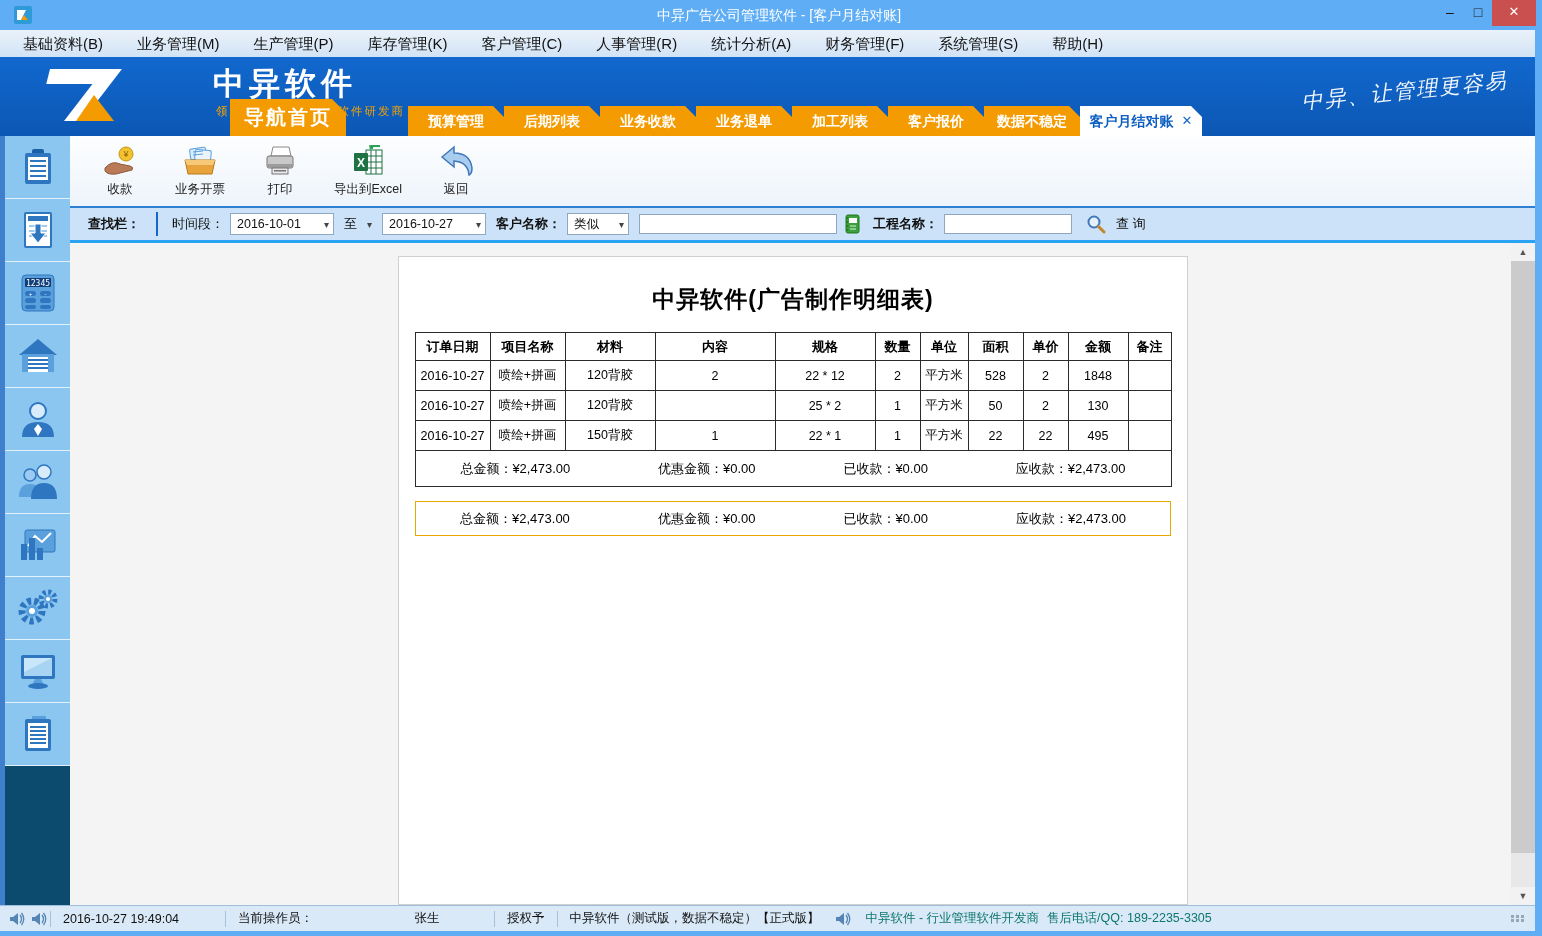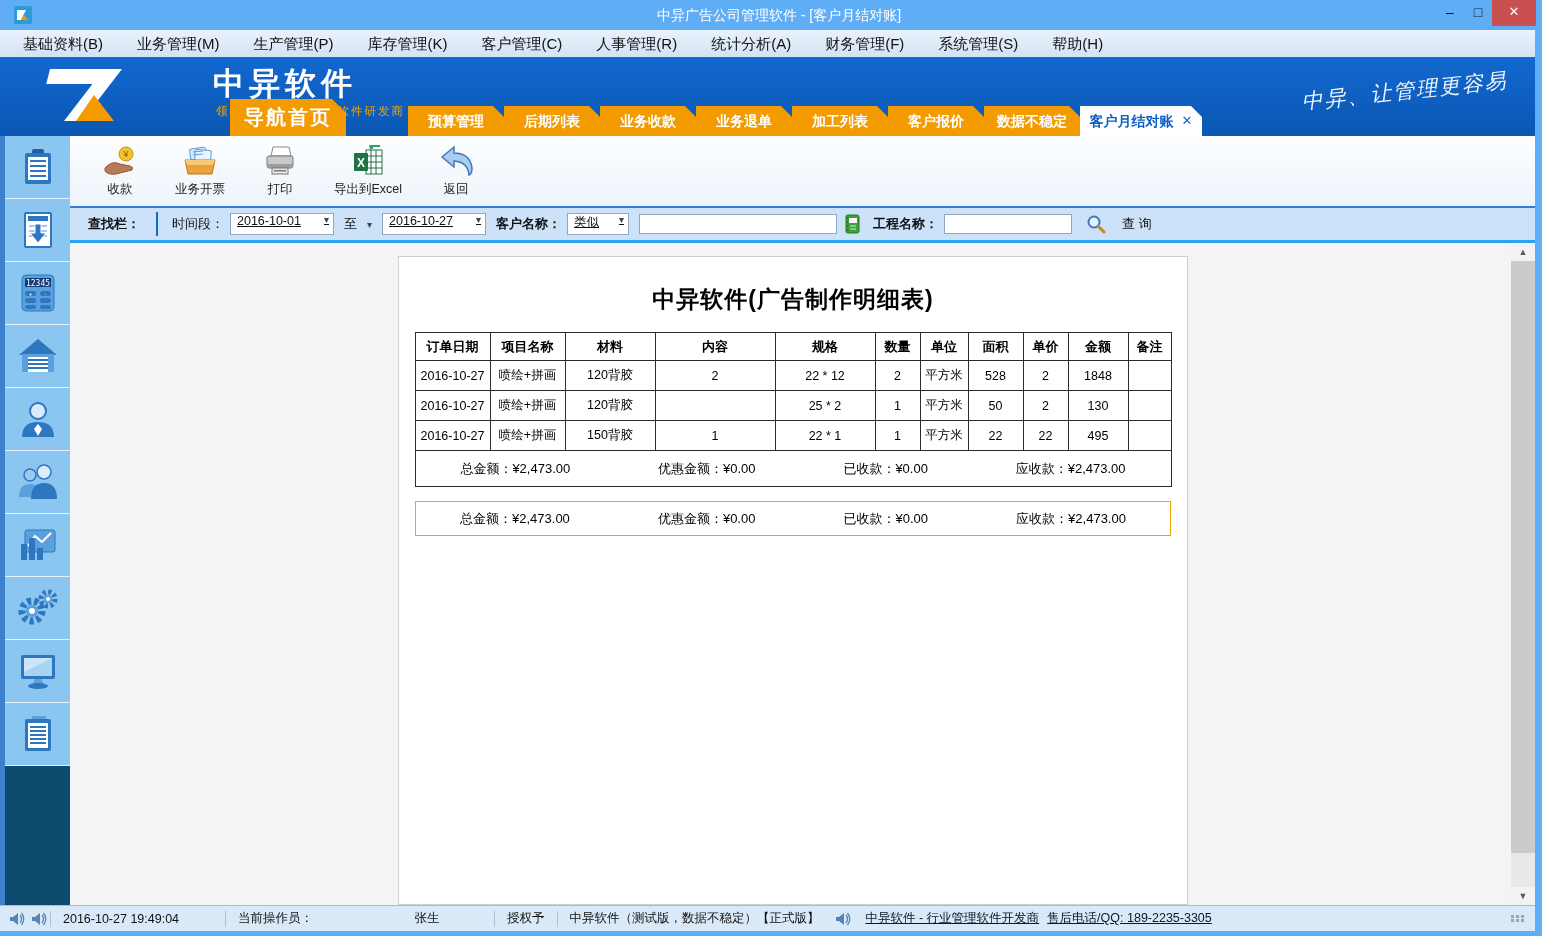--- a/index.html
+++ b/index.html
@@ -47,27 +47,27 @@
   .toolbar{position:absolute;left:70px;top:136px;width:1465px;height:70px;
     background:linear-gradient(#FDFEFF,#EDF4FB);display:flex;align-items:center;padding-left:24px;gap:28px;box-sizing:border-box;}
   .tool-btn{display:flex;flex-direction:column;align-items:center;gap:3px;cursor:pointer;min-width:52px;}
   .tool-btn .tlabel{font-size:12.5px;color:#222;}
   
   .searchbar{position:absolute;left:70px;top:206px;width:1465px;height:34px;background:#CBE2F8;
     border-top:2px solid #2F80D0;display:flex;align-items:center;font-size:13px;color:#111;box-sizing:border-box;padding-left:18px;}
   .searchbar .vsep{width:2px;height:24px;background:#1668C8;margin:0 14px 0 10px;}
   .sb-label{margin-right:6px;}
   .sb-label.bold{font-weight:bold;}
-  .selectbox{background:#fff;border:1px solid #8FA8C0;height:20px;display:flex;
-    padding:0 4px 0 6px;margin-right:10px;cursor:pointer;text-decoration:underline;}
+  .selectbox{background:#fff;border:1px solid #8FA8C0;height:20px;display:flex;align-items:center;
+    padding:0 4px 0 6px;margin-right:10px;cursor:pointer;}
   .selectbox .sel-text{font-size:12.5px;}
   .selectbox .sel-arrow{margin-left:8px;font-size:10px;color:#444;}
   .textinput{background:#fff;border:1px solid #8FA8C0;height:18px;margin-right:6px;font-size:12.5px;padding:0 4px;}
   .to-arrow{font-size:10px;color:#444;margin:0 10px 0 4px;cursor:pointer;}
-  .query{display:flex;align-items:center;gap:16px;cursor:pointer;margin-left:8px;}
+  .query{display:flex;align-items:center;gap:10px;cursor:pointer;margin-left:8px;}
   .blueline{position:absolute;left:70px;top:240px;width:1472px;height:3px;background:#29A3F2;}
   
   .content{position:absolute;left:70px;top:243px;right:7px;bottom:31px;background:#F4F4F4;}
   .report{position:absolute;left:328px;top:13px;width:790px;bottom:0;background:#fff;border:1px solid #CFCFCF;box-sizing:border-box;}
   .report h1{margin:27px 0 0 0;text-align:center;font-size:23px;color:#000;font-weight:bold;letter-spacing:1px;}
   table.detail{border-collapse:collapse;margin:17px auto 0;table-layout:fixed;width:756px;}
   table.detail th,table.detail td{border:1px solid #2b2b2b;text-align:center;overflow:hidden;white-space:nowrap;}
   table.detail th{height:25px;font-size:13px;font-weight:bold;background:#fff;}
   table.detail td{height:27px;font-size:12.5px;}
   table.detail td.sumcell{height:33px;}
@@ -82,21 +82,21 @@
     font-size:9px;text-align:center;line-height:18px;cursor:pointer;}
   .vs-btn.up{top:0;}
   .vs-btn.down{bottom:0;}
   .vs-thumb{position:absolute;left:0;top:18px;width:24px;height:592px;background:#CBCBCB;cursor:pointer;}
   
   .statusbar{position:absolute;left:0;top:905px;width:1535px;height:26px;background:#D9E9F7;
     border-top:1px solid #9FBEDC;display:flex;align-items:center;font-size:12.5px;color:#111;box-sizing:border-box;}
   .statusbar .sep{width:1px;height:16px;background:#A8C0D8;}
   .statusbar .cell{padding:0 12px;white-space:nowrap;}
   .statusbar .cell.center{text-align:center;}
-  .status-blue{color:#0f172a;text-decoration:underline;}
+  .status-blue{color:#0f766e;}
   .grip{margin-left:auto;margin-right:10px;display:grid;grid-template-columns:repeat(3,4px);gap:1px;}
   .grip i{width:3px;height:3px;background:#9aa7b5;display:block;}
   .bottomstrip{position:absolute;left:0;top:931px;width:1542px;height:5px;background:#5FAEF5;}
   .rightstrip{position:absolute;right:0;top:30px;width:7px;bottom:0;background:#5FAEF5;}
   .spk{margin:0 2px;}
 </style>
 </head>
 <body>
 
 <div class="titlebar">

